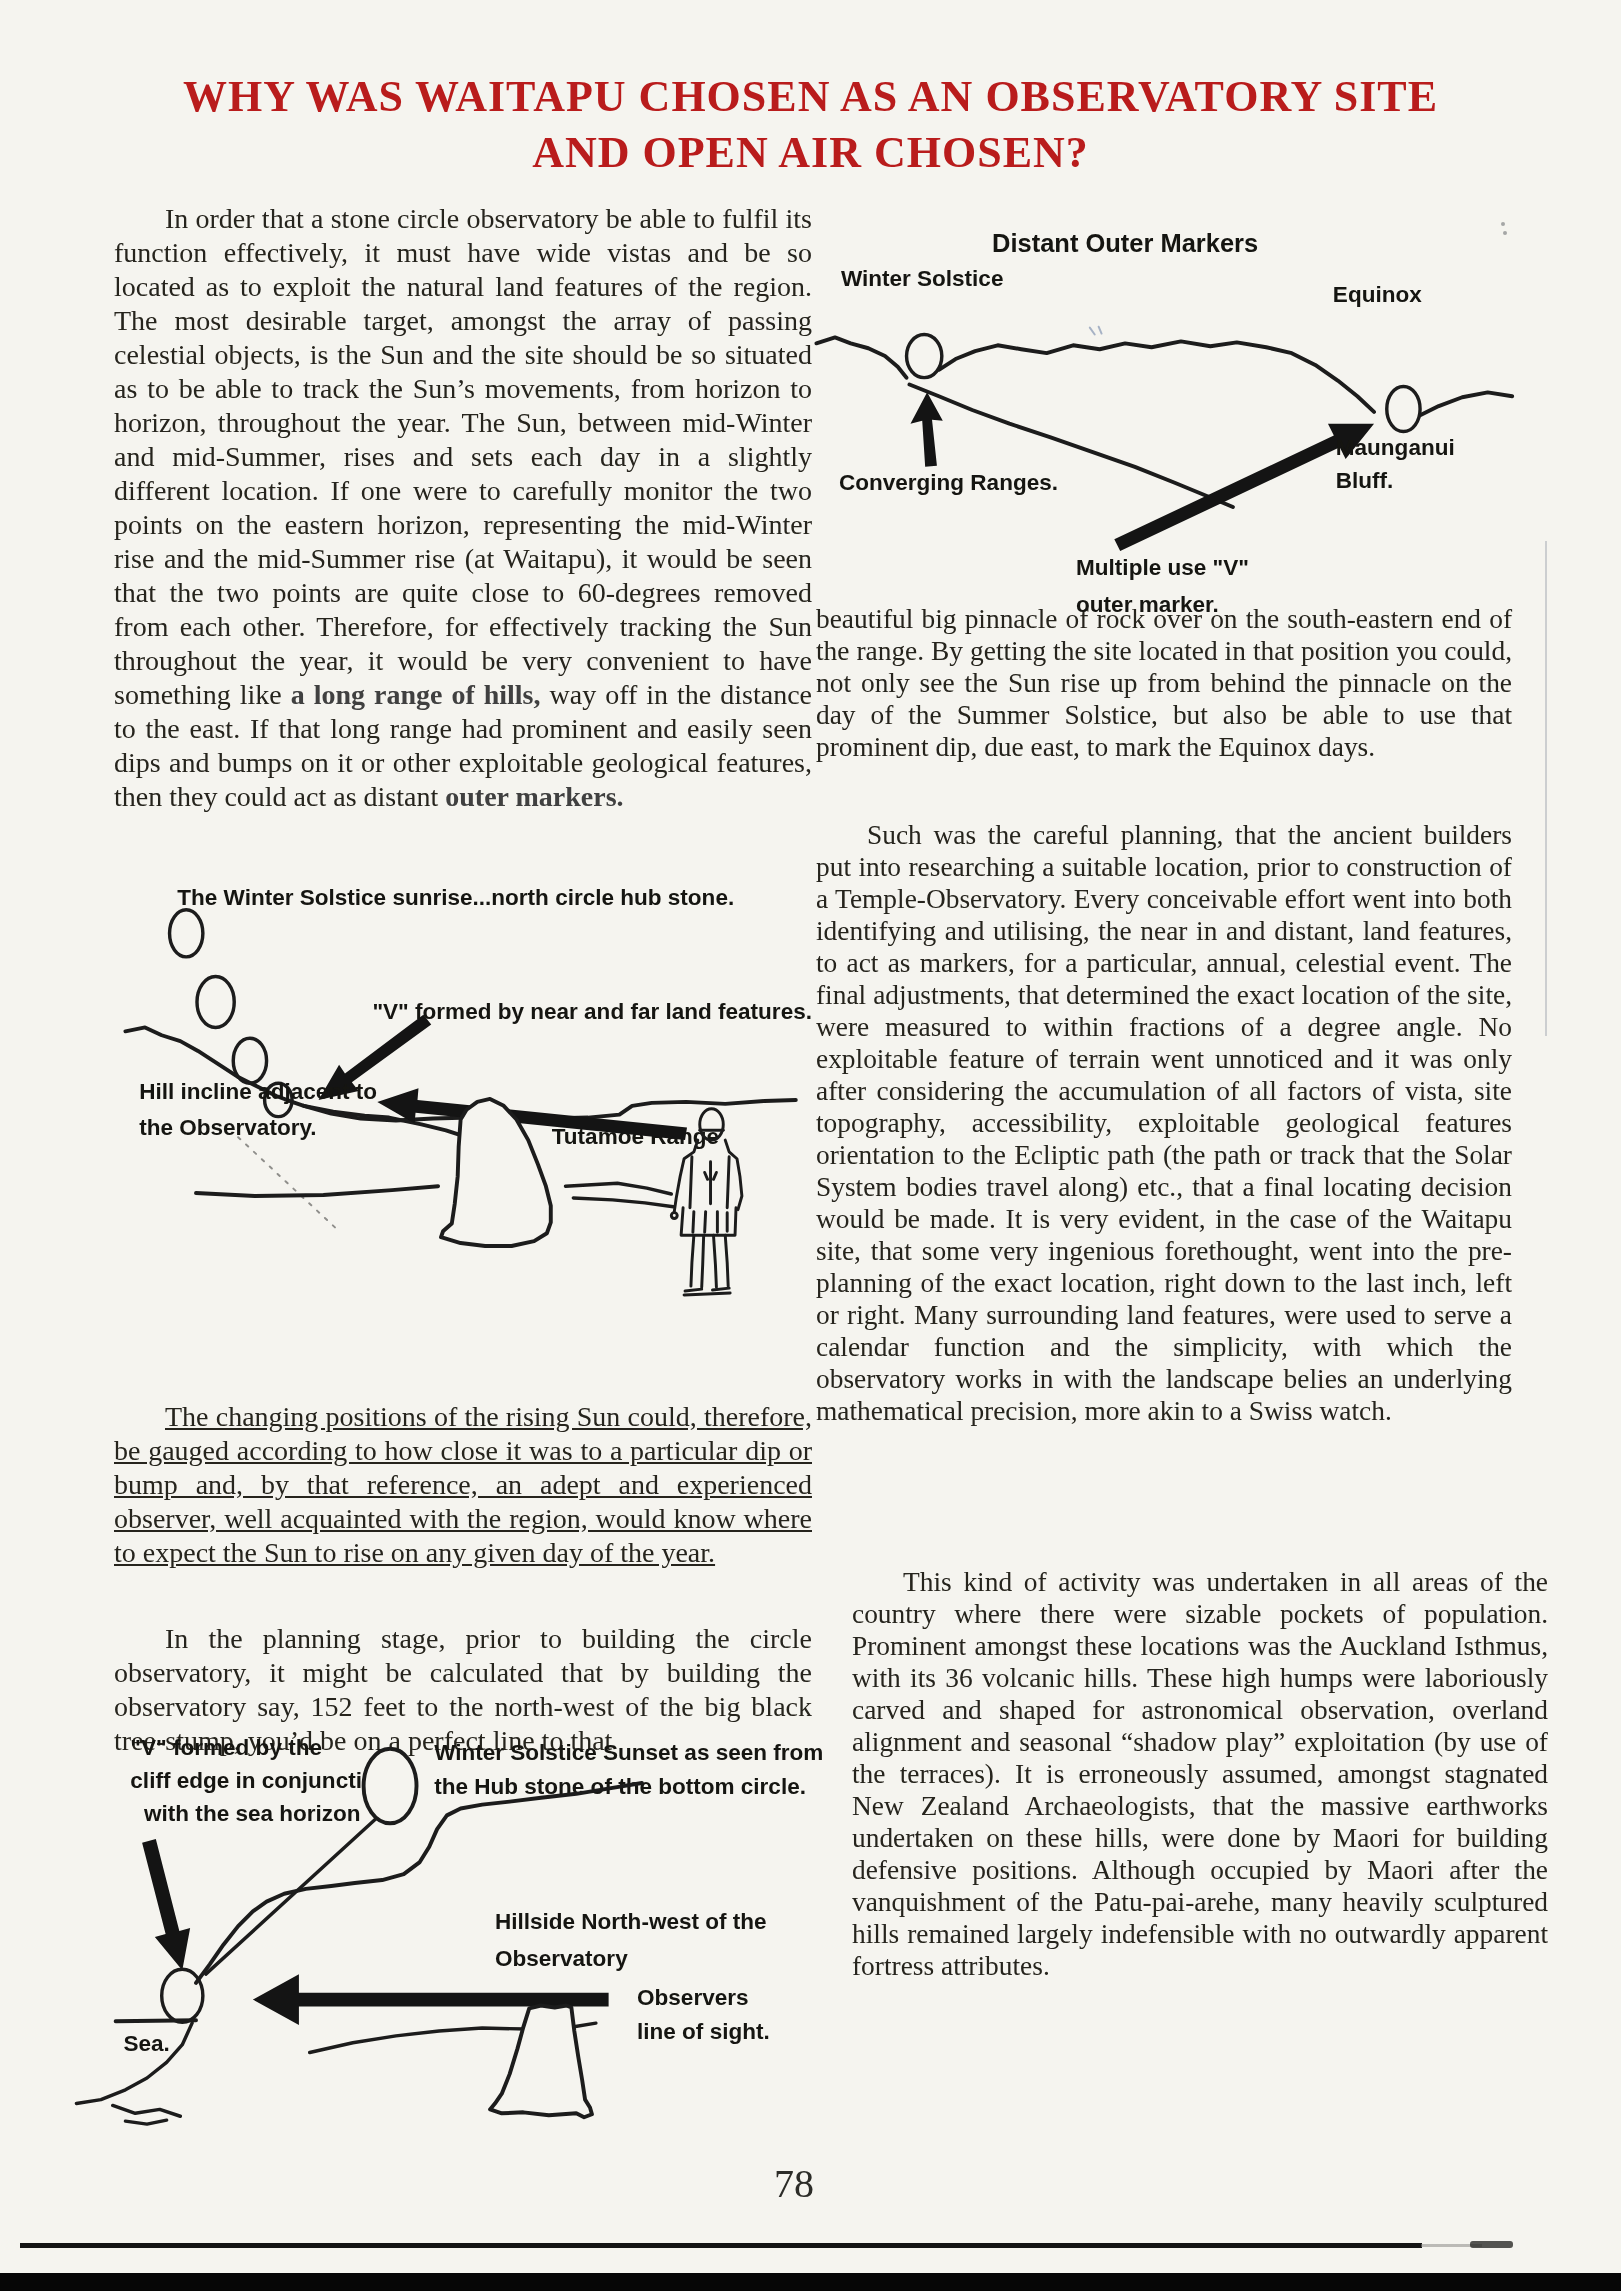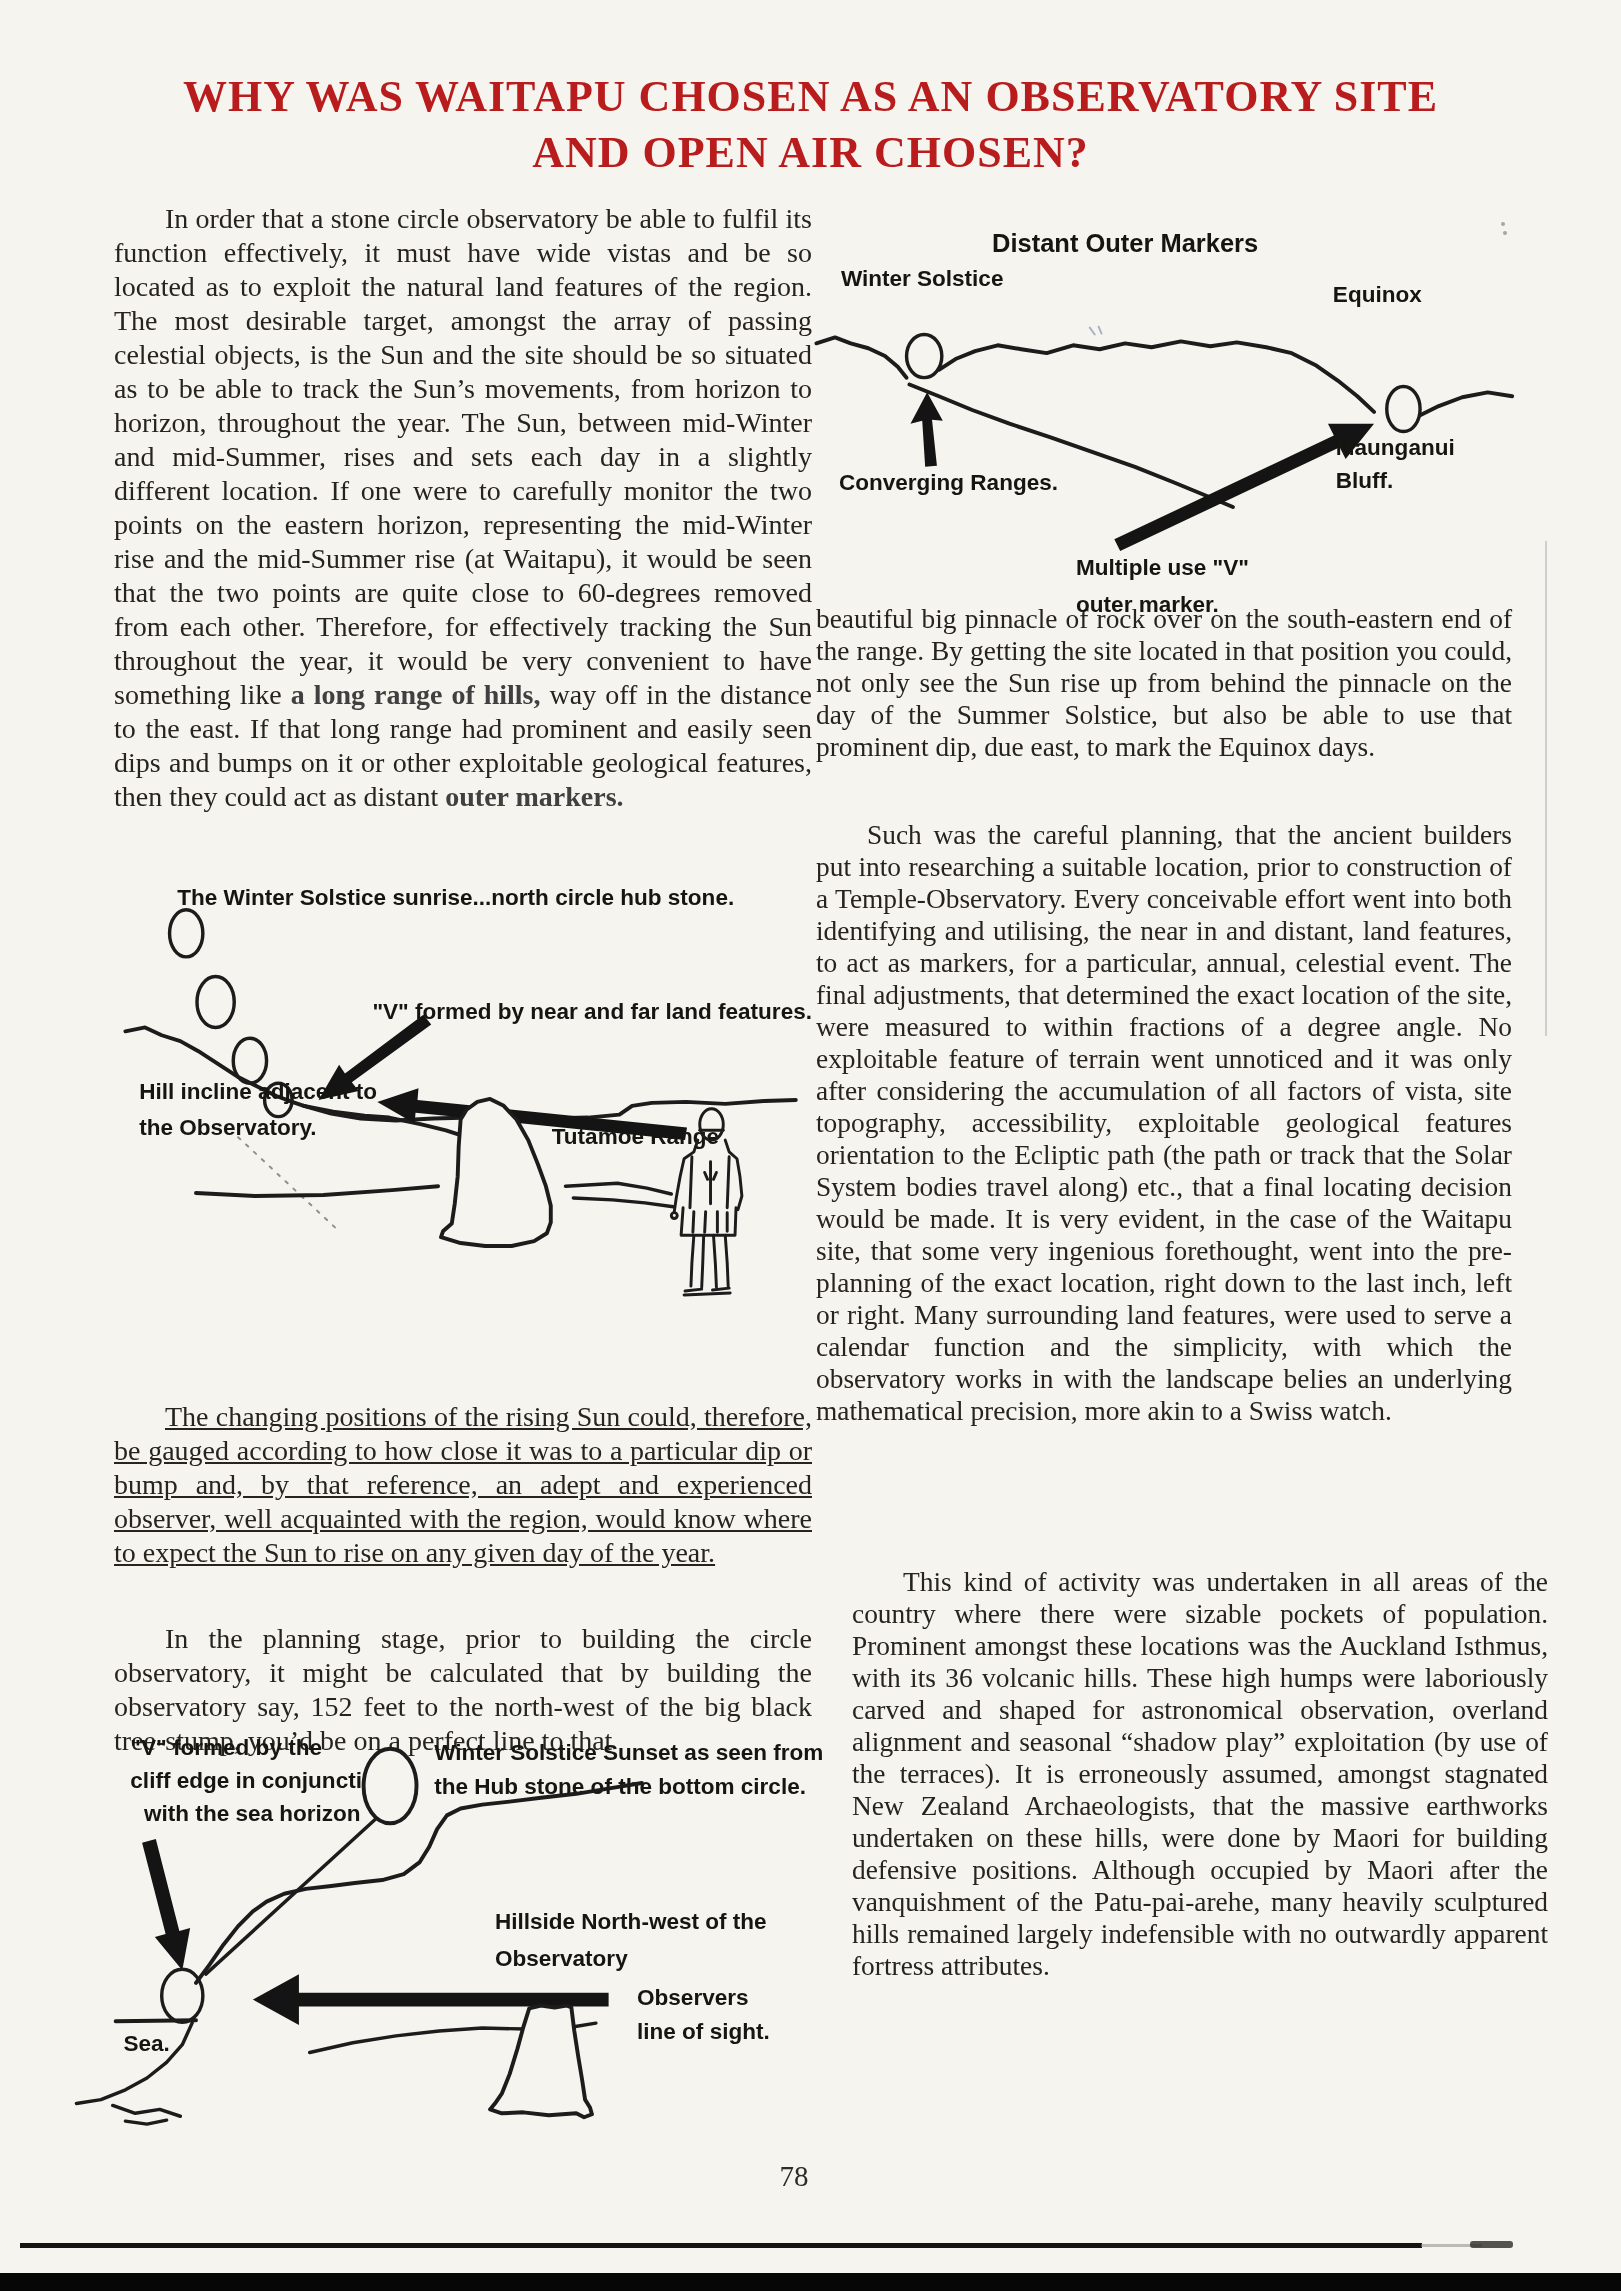--- a/index.html
+++ b/index.html
@@ -24,21 +24,21 @@
   .noindent{text-indent:0;}
   .para b{font-weight:700;color:#404040;}
   #lp1{top:202px;}
   #lp2{top:1400px;text-decoration:underline;}
   #lp3{top:1584px;margin-top:38px;}
   #rp1{top:603px;}
   #rp2{top:819px;}
   #rp3{top:1566px;margin-left:36px;}
   #page-num{
     position:absolute;left:755px;top:2160px;width:78px;text-align:center;
-    font-size:29px;color:#2c2c28;font-family:"Liberation Serif",serif;
+    font-size:40px;color:#2c2c28;font-family:"Liberation Serif",serif;
   }
   .rule-thin{position:absolute;left:19.6px;top:2243px;width:1402px;height:4.9px;background:#141414;}
   .rule-tail{position:absolute;left:1421px;top:2244px;width:61px;height:2.9px;background:#8b8b86;opacity:.55;}
   .rule-blob{position:absolute;left:1470px;top:2241px;width:43px;height:6.9px;background:#2a2a28;border-radius:2.9px;opacity:.8;}
   .rule-bottom{position:absolute;left:0;top:2273px;width:1621px;height:18.6px;background:#060606;}
   .scan-line{position:absolute;left:1545px;top:541px;width:2px;height:495px;background:#8e97a3;opacity:.4;}
   .speck{position:absolute;width:3.9px;height:3.9px;border-radius:2px;background:#55585e;opacity:.5;}
   svg.overlay{position:absolute;left:0;top:0;}
   svg text{
     font-family:"Liberation Sans", sans-serif;font-weight:700;fill:#151511;

